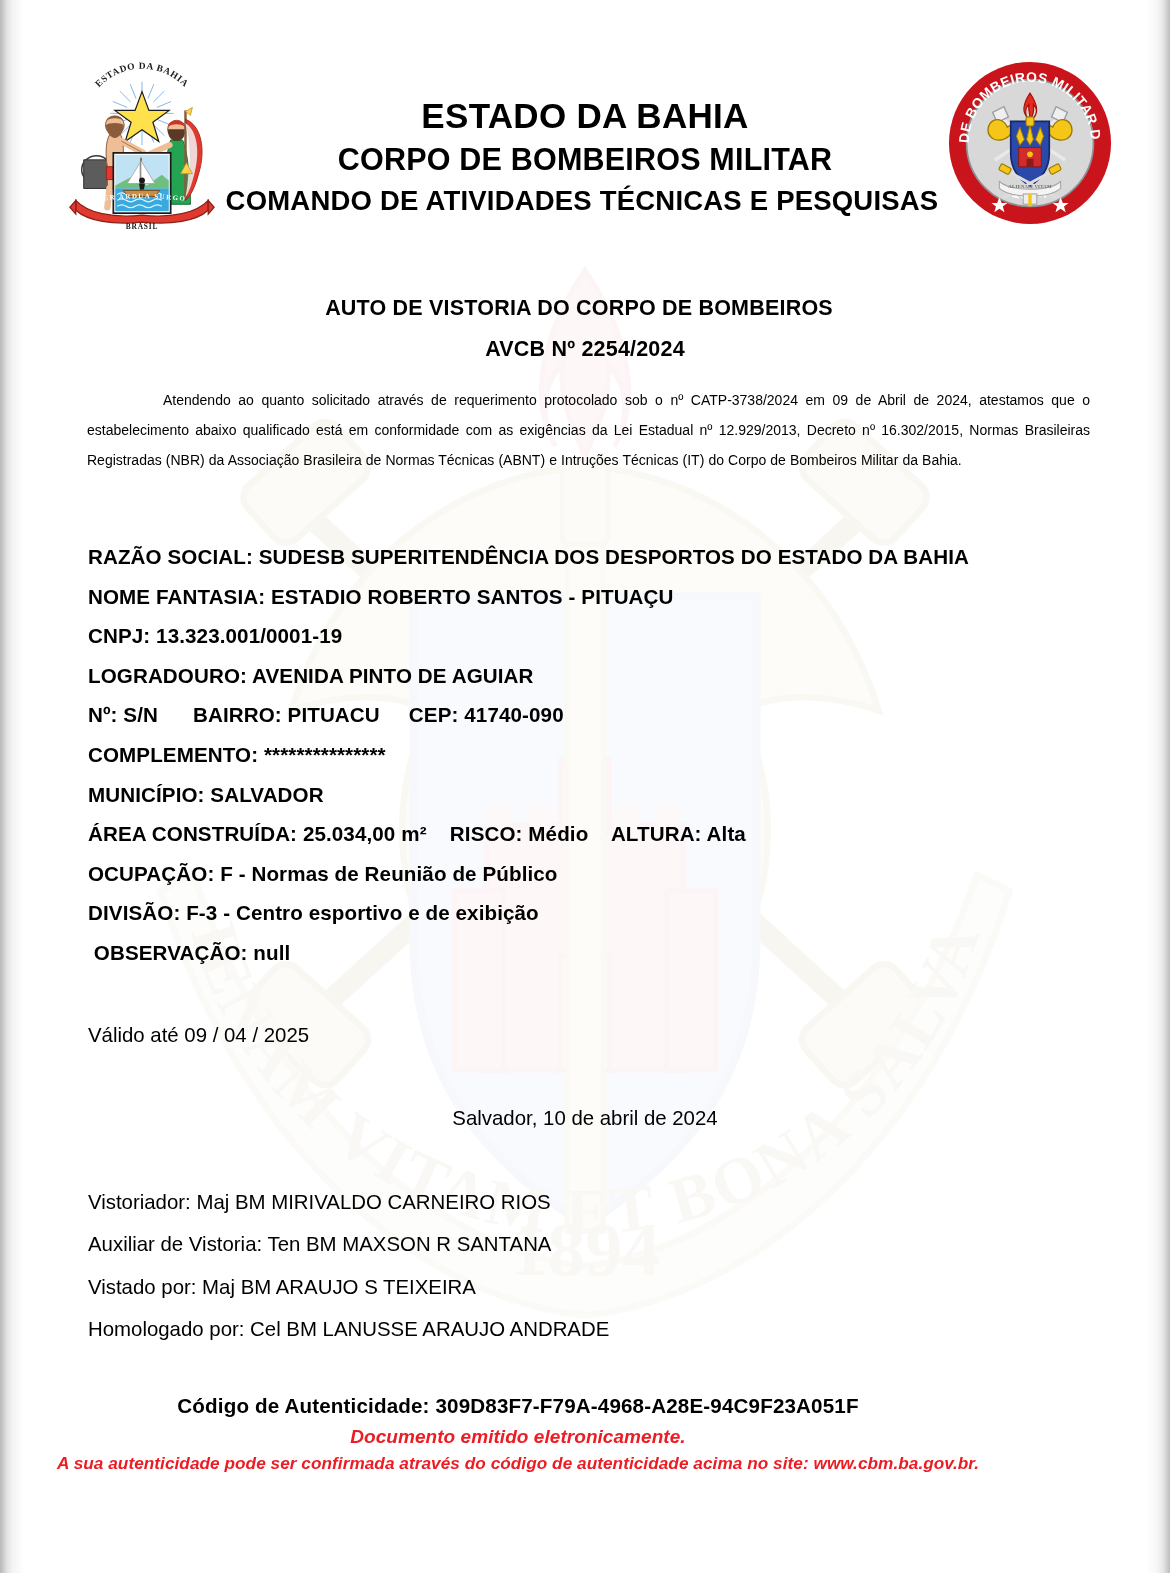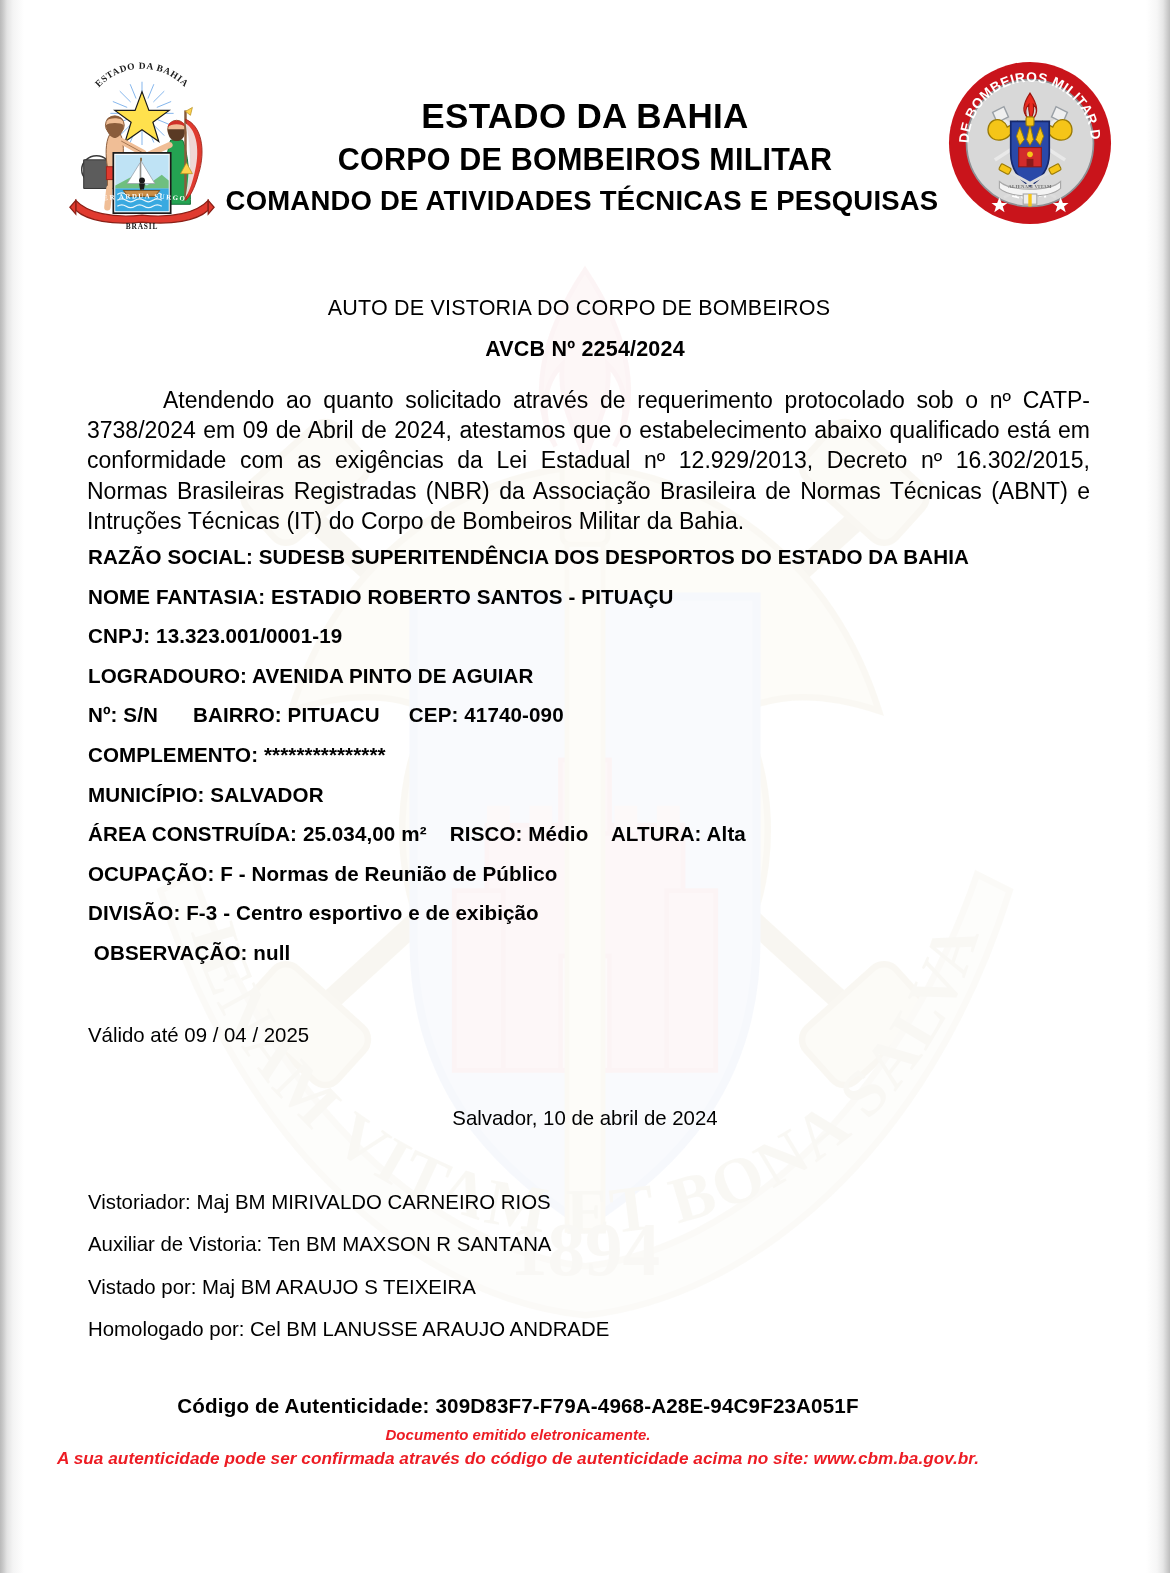--- a/index.html
+++ b/index.html
@@ -127,41 +127,41 @@
   }
 
   
   .doc-title {
     position: absolute;
     left: 0;
     top: 296px;
     width: 1158px;
     text-align: center;
     font-size: 21.5px;
-    font-weight: normal;
+    font-weight: bold;
     letter-spacing: 0.2px;
   }
   .doc-number {
     position: absolute;
     left: 0;
     top: 337px;
     width: 1170px;
     text-align: center;
     font-size: 21.5px;
     font-weight: bold;
     letter-spacing: 0.2px;
   }
 
   
   .intro {
     position: absolute;
     left: 87px;
     top: 385px;
     width: 1003px;
-    font-size: 23px;
+    font-size: 14px;
     line-height: 30.2px;
     text-align: justify;
     text-justify: inter-word;
     text-indent: 76px;
     word-spacing: 0.2px;
   }
 
   
   .fields {
     position: absolute;
@@ -223,21 +223,21 @@
     font-size: 20.6px;
     font-weight: bold;
     letter-spacing: 0.15px;
   }
   .foot-red {
     color: #ED1C24;
     font-style: italic;
     font-weight: bold;
     letter-spacing: 0.05px;
   }
-  .foot-red.l1 { font-size: 15px; margin-top: 8px; }
+  .foot-red.l1 { font-size: 19px; margin-top: 8px; }
   .foot-red.l2 { font-size: 17.2px; margin-top: 5px; font-style: italic; }
 </style>
 </head>
 <body>
 
 <div class="page">
 
   <div class="watermark">
     <svg viewBox="0 0 600 720" xmlns="http://www.w3.org/2000/svg">
       <defs>

